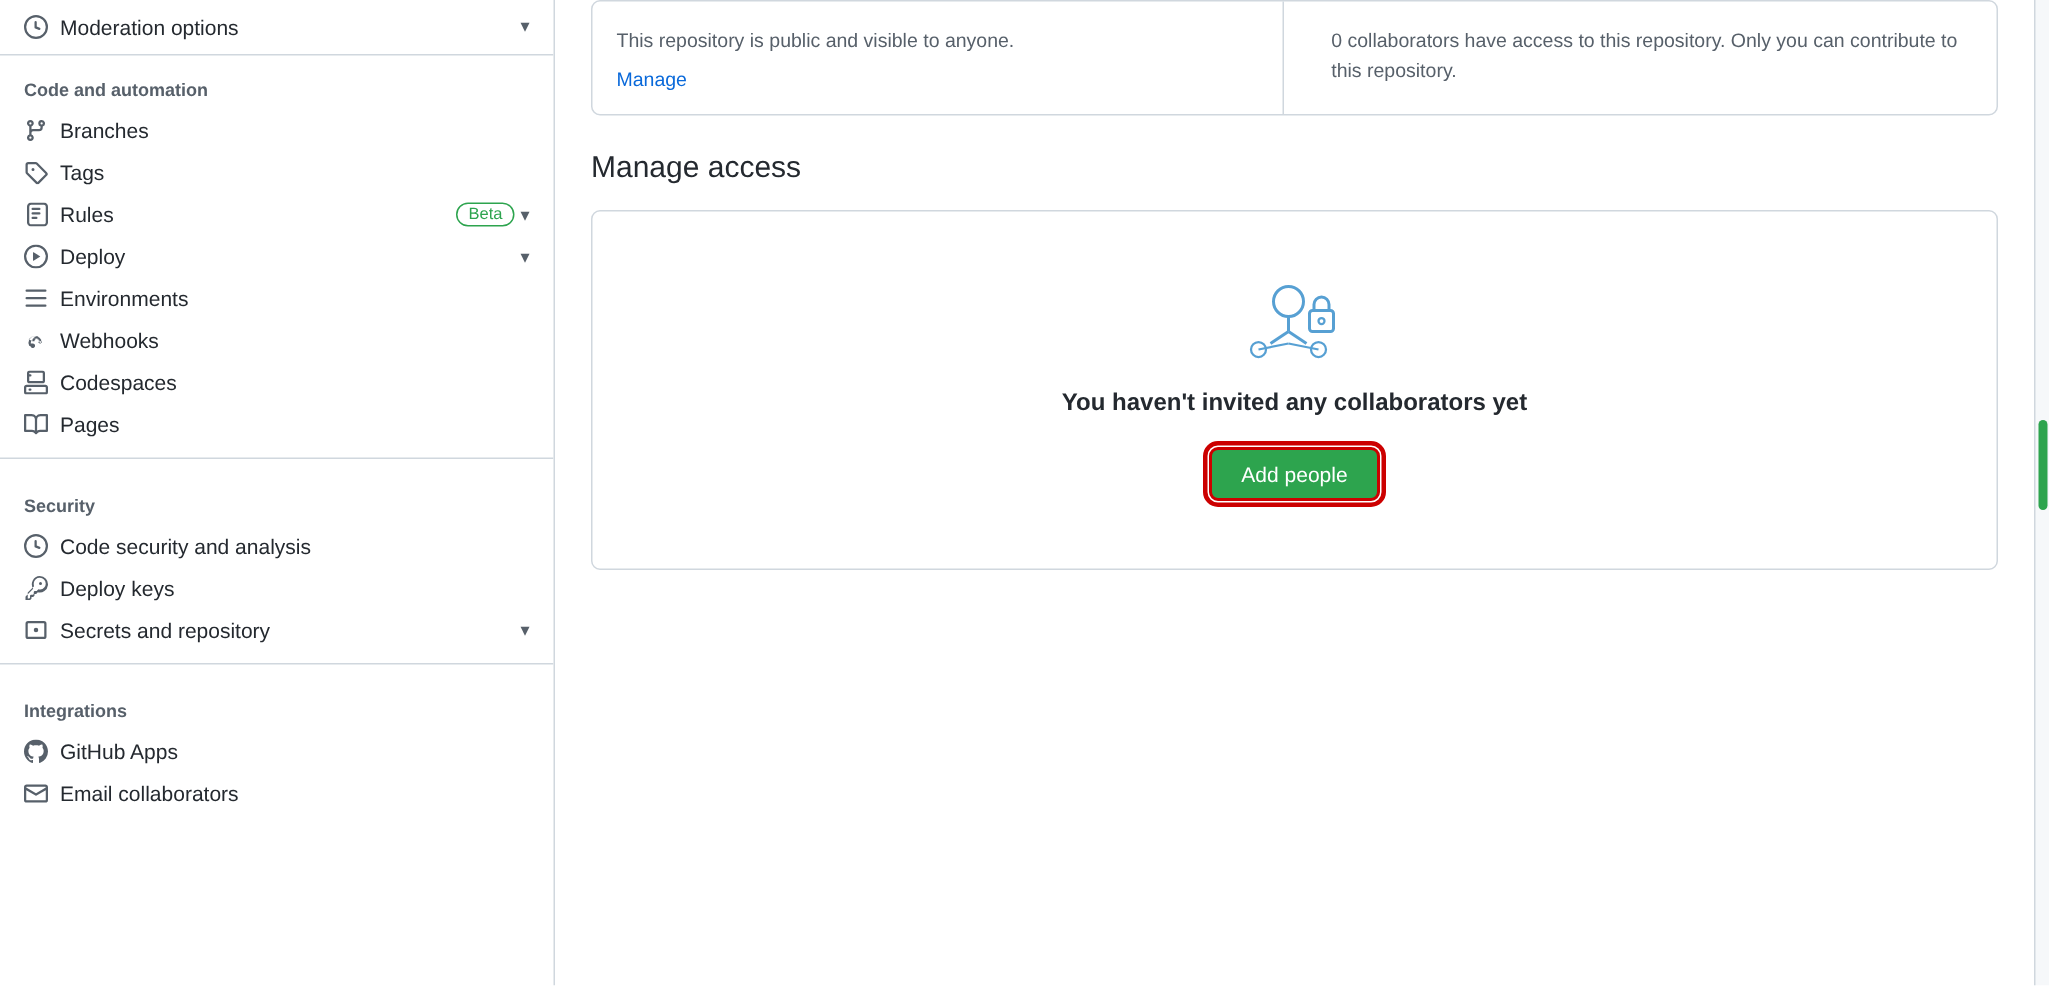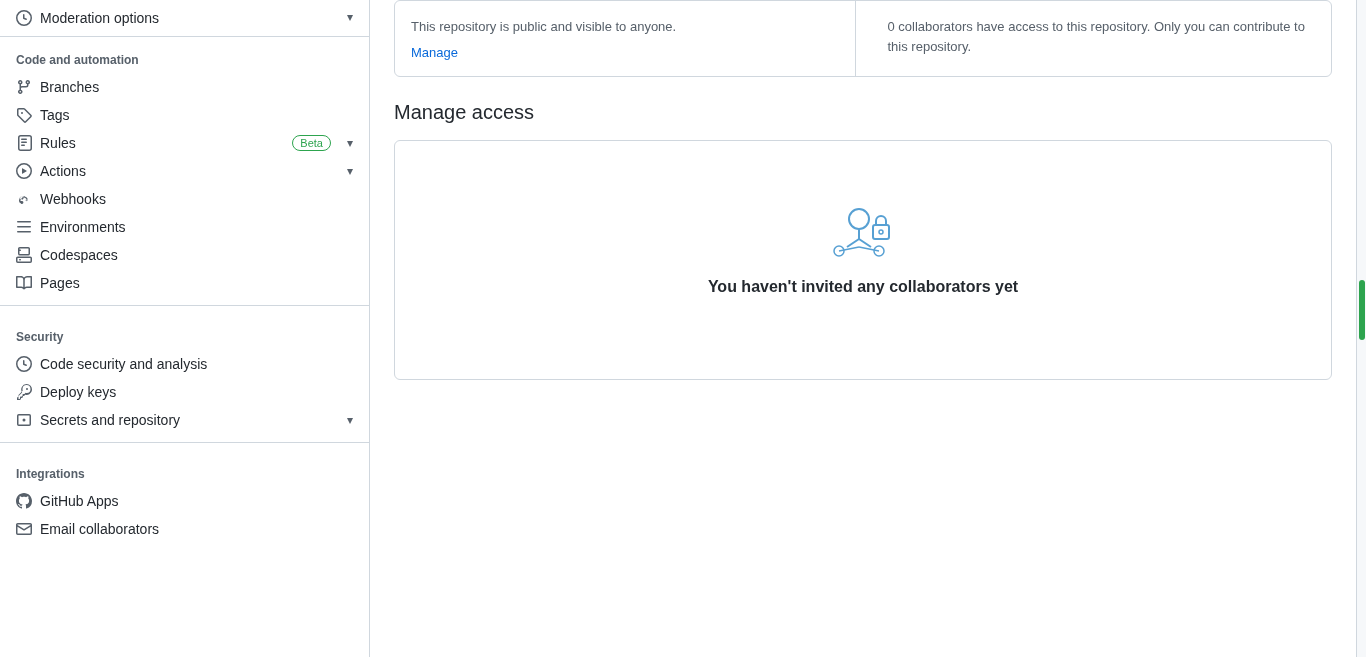--- a/index.html
+++ b/index.html
@@ -56,21 +56,21 @@
       text-decoration: none;
     }
     .sidebar-item .left {
       display: flex;
       align-items: center;
       gap: 8px;
     }
     .sidebar-item .right {
       display: flex;
       align-items: center;
-      gap: 16px;
+      gap: 4px;
     }
 
     .beta-badge {
       border: 1px solid #2da44e;
       color: #2da44e;
       border-radius: 20px;
       font-size: 11px;
       padding: 1px 7px;
       font-weight: 500;
     }
@@ -256,44 +256,44 @@
     </div>
   </div>
 
   <div class="sidebar-item">
     <div class="left">
       <span class="icon">
         <svg viewBox="0 0 16 16">
             <path d="M8 0a8 8 0 1 1 0 16A8 8 0 0 1 8 0ZM1.5 8a6.5 6.5 0 1 0 13 0 6.5 6.5 0 0 0-13 0Zm4.879-2.773 4.264 2.559a.25.25 0 0 1 0 .428l-4.264 2.559A.25.25 0 0 1 6 10.559V5.442a.25.25 0 0 1 .379-.215Z"></path>
           </svg>
       </span>
-      <span>Actions</span>
+      <span>Deploy</span>
     </div>
     <span class="chevron-icon">▾</span>
   </div>
 
   <div class="sidebar-item">
     <div class="left">
       <span class="icon">
         <svg viewBox="0 0 16 16">
+            <path d="M1 2.75A.75.75 0 0 1 1.75 2h12.5a.75.75 0 0 1 0 1.5H1.75A.75.75 0 0 1 1 2.75Zm0 5A.75.75 0 0 1 1.75 7h12.5a.75.75 0 0 1 0 1.5H1.75A.75.75 0 0 1 1 7.75ZM1.75 12h12.5a.75.75 0 0 1 0 1.5H1.75a.75.75 0 0 1 0-1.5Z"></path>
+          </svg>
+      </span>
+      <span>Environments</span>
+    </div>
+  </div>
+
+  <div class="sidebar-item">
+    <div class="left">
+      <span class="icon">
+        <svg viewBox="0 0 16 16">
             <path d="M5.5 8.5a3 3 0 1 1 5.478 1.663l-1.416-.707A1.5 1.5 0 1 0 7 8.5H5.5Zm-2.4-.946a5 5 0 0 1 8.9.946H10.5a3.001 3.001 0 0 0-5.322-.572L3.1 7.554ZM4.5 12a1.5 1.5 0 1 0 1.414-2H4.5a3 3 0 1 1 5.978-.5h1.5a4.5 4.5 0 1 0-8.5 2.077L4.5 12Z"></path>
           </svg>
       </span>
       <span>Webhooks</span>
-    </div>
-  </div>
-
-  <div class="sidebar-item">
-    <div class="left">
-      <span class="icon">
-        <svg viewBox="0 0 16 16">
-            <path d="M1 2.75A.75.75 0 0 1 1.75 2h12.5a.75.75 0 0 1 0 1.5H1.75A.75.75 0 0 1 1 2.75Zm0 5A.75.75 0 0 1 1.75 7h12.5a.75.75 0 0 1 0 1.5H1.75A.75.75 0 0 1 1 7.75ZM1.75 12h12.5a.75.75 0 0 1 0 1.5H1.75a.75.75 0 0 1 0-1.5Z"></path>
-          </svg>
-      </span>
-      <span>Environments</span>
     </div>
   </div>
 
   <div class="sidebar-item">
     <div class="left">
       <span class="icon">
         <svg viewBox="0 0 16 16">
             <path d="M0 11.25c0-.966.784-1.75 1.75-1.75h12.5c.966 0 1.75.784 1.75 1.75v3A1.75 1.75 0 0 1 14.25 16H1.75A1.75 1.75 0 0 1 0 14.25Zm2-9.5C2 .784 2.784 0 3.75 0h8.5C13.216 0 14 .784 14 1.75v5a1.75 1.75 0 0 1-1.75 1.75H3.75A1.75 1.75 0 0 1 2 6.75ZM1.75 11a.25.25 0 0 0-.25.25v3c0 .138.112.25.25.25h12.5a.25.25 0 0 0 .25-.25v-3a.25.25 0 0 0-.25-.25Zm2-9.5a.25.25 0 0 0-.25.25v5c0 .138.112.25.25.25h8.5a.25.25 0 0 0 .25-.25v-5a.25.25 0 0 0-.25-.25ZM3 12.75a.75.75 0 0 1 .75-.75h.5a.75.75 0 0 1 0 1.5h-.5a.75.75 0 0 1-.75-.75Zm0-9.5A.75.75 0 0 1 3.75 2.5h.5a.75.75 0 0 1 0 1.5h-.5A.75.75 0 0 1 3 3.25Z"></path>
           </svg>
       </span>
@@ -413,19 +413,20 @@
 
         <circle cx="48" cy="48" r="5" stroke="#57a0d3" stroke-width="1.5" fill="none"></circle>
 
         <line x1="28" y1="44" x2="8" y2="48" stroke="#57a0d3" stroke-width="1.5"></line>
         <line x1="28" y1="44" x2="48" y2="48" stroke="#57a0d3" stroke-width="1.5"></line>
       </svg>
     </div>
 
     <p class="collab-empty-text">You haven't invited any collaborators yet</p>
 
+    <button class="add-people-btn">Add people</button>
   </div>
 
 </div>
 
 <div class="right-scrollbar">
   <div class="scrollbar-thumb"></div>
 </div>
 
 </body></html>

